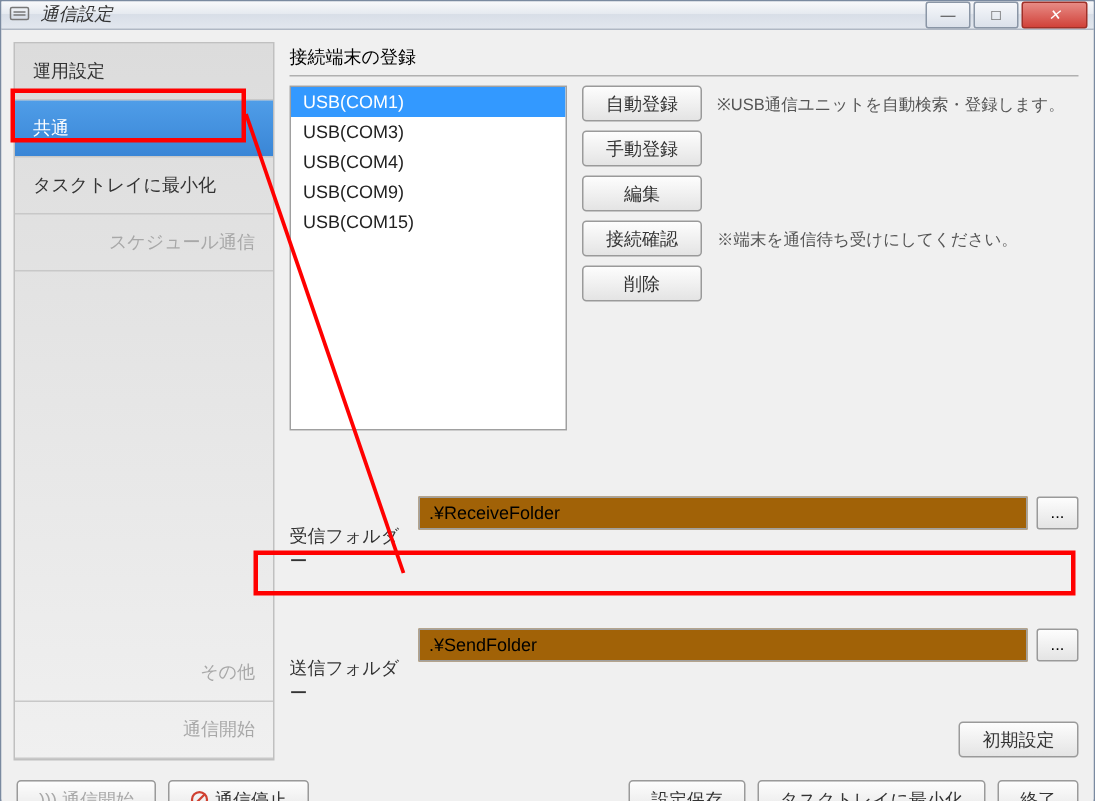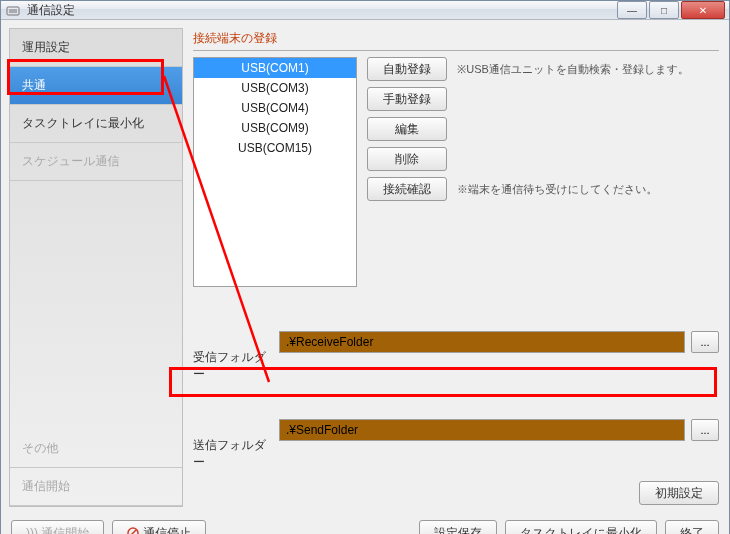--- a/index.html
+++ b/index.html
@@ -17,22 +17,23 @@
   background: linear-gradient(to bottom, #e8ecf1 0%, #d9dee6 100%);
   border: 1px solid #7a8aa0;
   display: flex;
   flex-direction: column;
 }
 .titlebar {
   height: 20px;
   background: linear-gradient(to bottom, #f8f9fb 0%, #e6eaf0 45%, #d8dee7 46%, #e2e7ee 100%);
   border-bottom: 1px solid #b0b8c4;
   display: flex;
-  align-items: flex-end;
+  align-items: flex-start;
   padding: 0 4px;
+  font-style: italic;
 }
 .titlebar-icon {
   width: 16px; height: 16px; margin-right: 6px;
   display: flex; align-items: center; justify-content: center;
   color: #555;
 }
 .titlebar-title { flex: 1; color: #333; font-size: 12px; }
 .titlebar-btns { display: flex; gap: 0; }
 .tb-btn {
   width: 30px; height: 18px;
@@ -73,47 +74,46 @@
   padding: 10px 12px;
   border-bottom: 1px solid #c8c8c8;
   color: #333;
   cursor: pointer;
   font-size: 12px;
 }
 .sidebar-item.selected {
   background: linear-gradient(to bottom, #4f9de8, #3a86d6);
   color: #fff;
 }
-.sidebar-item.disabled { color: #a8a8a8; }
+.sidebar-item.disabled { color: #a8a8a8; text-align: right; }
 .sidebar-spacer { flex: 1; }
 .main-panel {
   flex: 1;
   background: #f0f0f0;
   display: flex;
   flex-direction: column;
   gap: 10px;
   padding: 2px;
   position: relative;
 }
 .group-title {
   font-size: 12px;
-  color: #c2410c;
+  color: #000000;
   border-bottom: 1px solid #b0b0b0;
   padding-bottom: 3px;
   margin-bottom: 6px;
 }
 .terminal-section { display: flex; flex-direction: column; }
 .terminal-row { display: flex; gap: 10px; }
 .listbox {
-  width: 164px;
+  width: 185px;
   height: 230px;
   background: #fff;
   border: 1px solid #a0a0a0;
   overflow: auto;
-  text-align: center;
 }
 .list-item {
   padding: 3px 8px;
   font-size: 12px;
   color: #222;
 }
 .list-item.selected { background: #3399ff; color: #fff; }
 .btn-col { display: flex; flex-direction: column; gap: 6px; }
 .btn-row { display: flex; align-items: center; gap: 10px; }
 .btn {
@@ -245,30 +245,30 @@
                   <div class="btn">
                     <span>手動登録</span>
                   </div>
                 </div>
               <div class="btn-row">
                   <div class="btn">
                     <span>編集</span>
                   </div>
                 </div>
               <div class="btn-row">
+                <div class="btn">
+                    <span>接続確認</span>
+                  </div>
+                <span class="hint">※端末を通信待ち受けにしてください。</span>
+              </div>
+              <div class="btn-row">
                   <div class="btn">
                     <span>削除</span>
                   </div>
                 </div>
-              <div class="btn-row">
-                <div class="btn">
-                    <span>接続確認</span>
-                  </div>
-                <span class="hint">※端末を通信待ち受けにしてください。</span>
-              </div>
             </div>
           </div>
         </div>
 
         <div class="folder-section">
           <div class="folder-row">
             <span class="folder-label">受信フォルダー</span>
             <input class="folder-input" value=".¥ReceiveFolder" style="">
             <div class="browse-btn">
                 <span>...</span>

